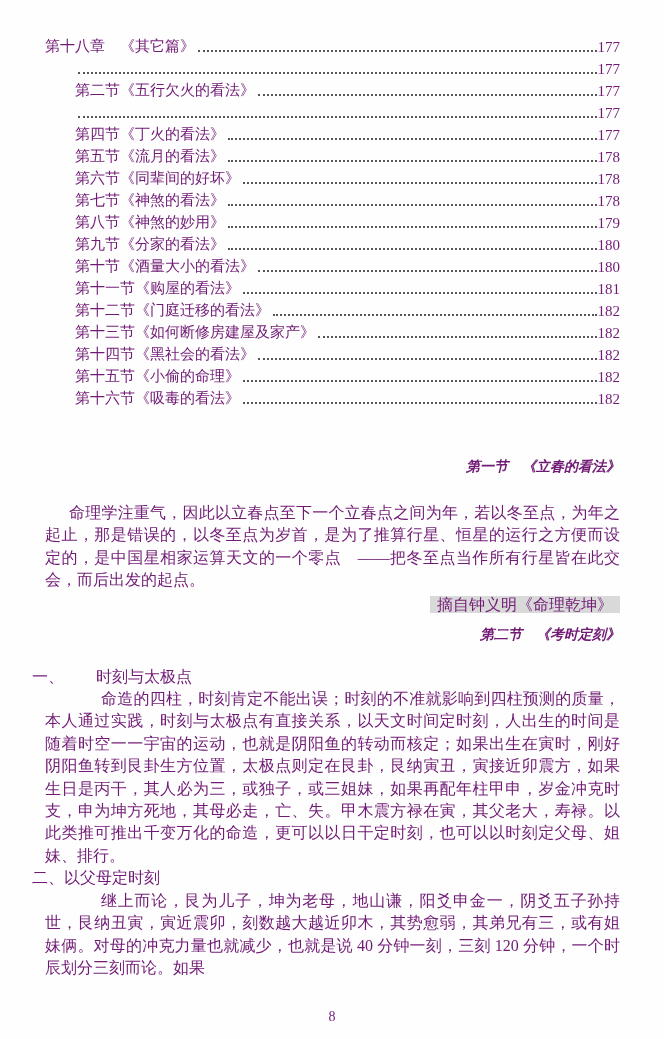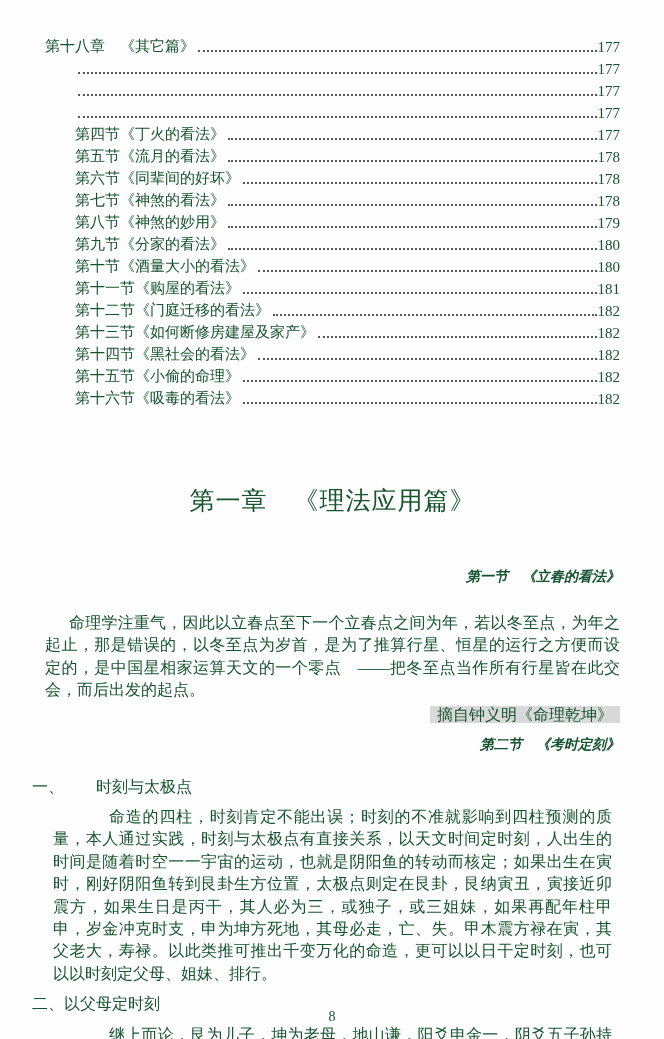--- a/index.html
+++ b/index.html
@@ -1,20 +1,20 @@
 <!DOCTYPE html>
 <html><head>
 <meta charset="utf-8">
 <style>
   html,body { margin:0; padding:0; background:#ffffff; }
   .page {
     position:relative;
     width:664px; height:1039px;
     background:#fefefe;
-    color:#14532d;
+    color:#701a75;
     font-family:"Liberation Serif","DejaVu Serif",serif;
     overflow:hidden;
     box-sizing:border-box;
   }
   .content { padding:34px 44px 0 45px; }
 
   
   .toc { font-size:15px; }
   .toc-row { display:flex; align-items:flex-end; height:22px; }
   .toc-row.section { padding-left:30px; }
@@ -48,21 +48,21 @@
     font-size:16px;
     line-height:22.4px;
     text-align:justify;
     text-indent:24px;
   }
   .attribution-line { margin-top:2px; text-align:right; font-size:16px; line-height:22px; }
   .attribution-highlight { background:#d9d9d9; padding:0 7px; }
 
   .items { margin-top:20px; font-size:16px; line-height:22.4px; }
   .item-head { margin-left:-13px; white-space:pre; }
-  .item-body { margin:8px; text-align:justify; text-indent:56px; }
+  .item-body { margin:0; text-align:justify; text-indent:56px; }
 
   .page-number {
     position:absolute; left:0; right:0; bottom:14px;
     text-align:center; font-size:14px;
   }
 </style>
 </head>
 <body>
 
 <div class="page">
@@ -74,20 +74,21 @@
           <div class="toc-row chapter">
           <span class="toc-label">第十八章　《其它篇》</span>
           <span class="toc-dots"></span>
           <span class="toc-page">177</span>
         </div>
           <div class="toc-row section">
           <span class="toc-dots"></span>
           <span class="toc-page">177</span>
         </div>
           <div class="toc-row section">
+          <span class="toc-label">第二节《五行欠火的看法》</span>
           <span class="toc-dots"></span>
           <span class="toc-page">177</span>
         </div>
           <div class="toc-row section">
           <span class="toc-dots"></span>
           <span class="toc-page">177</span>
         </div>
           <div class="toc-row section">
           <span class="toc-label">第四节《丁火的看法》</span>
           <span class="toc-dots"></span>
@@ -149,21 +150,20 @@
           <span class="toc-page">182</span>
         </div>
           <div class="toc-row section">
           <span class="toc-label">第十六节《吸毒的看法》</span>
           <span class="toc-dots"></span>
           <span class="toc-page">182</span>
         </div>
         </div>
     </div>
 
-    <div class="chapter-title">第一章　《理法应用篇》</div>
 
     <div class="section-heading first">第一节　《立春的看法》</div>
 
     <p class="body-par">命理学注重气，因此以立春点至下一个立春点之间为年，若以冬至点，为年之起止，那是错误的，以冬至点为岁首，是为了推算行星、恒星的运行之方便而设定的，是中国星相家运算天文的一个零点　——把冬至点当作所有行星皆在此交会，而后出发的起点。</p>
 
     <div class="attribution-line">
       <span class="attribution-highlight">摘自钟义明《命理乾坤》</span>
     </div>
 
     <div class="section-heading second">第二节　《考时定刻》</div>

